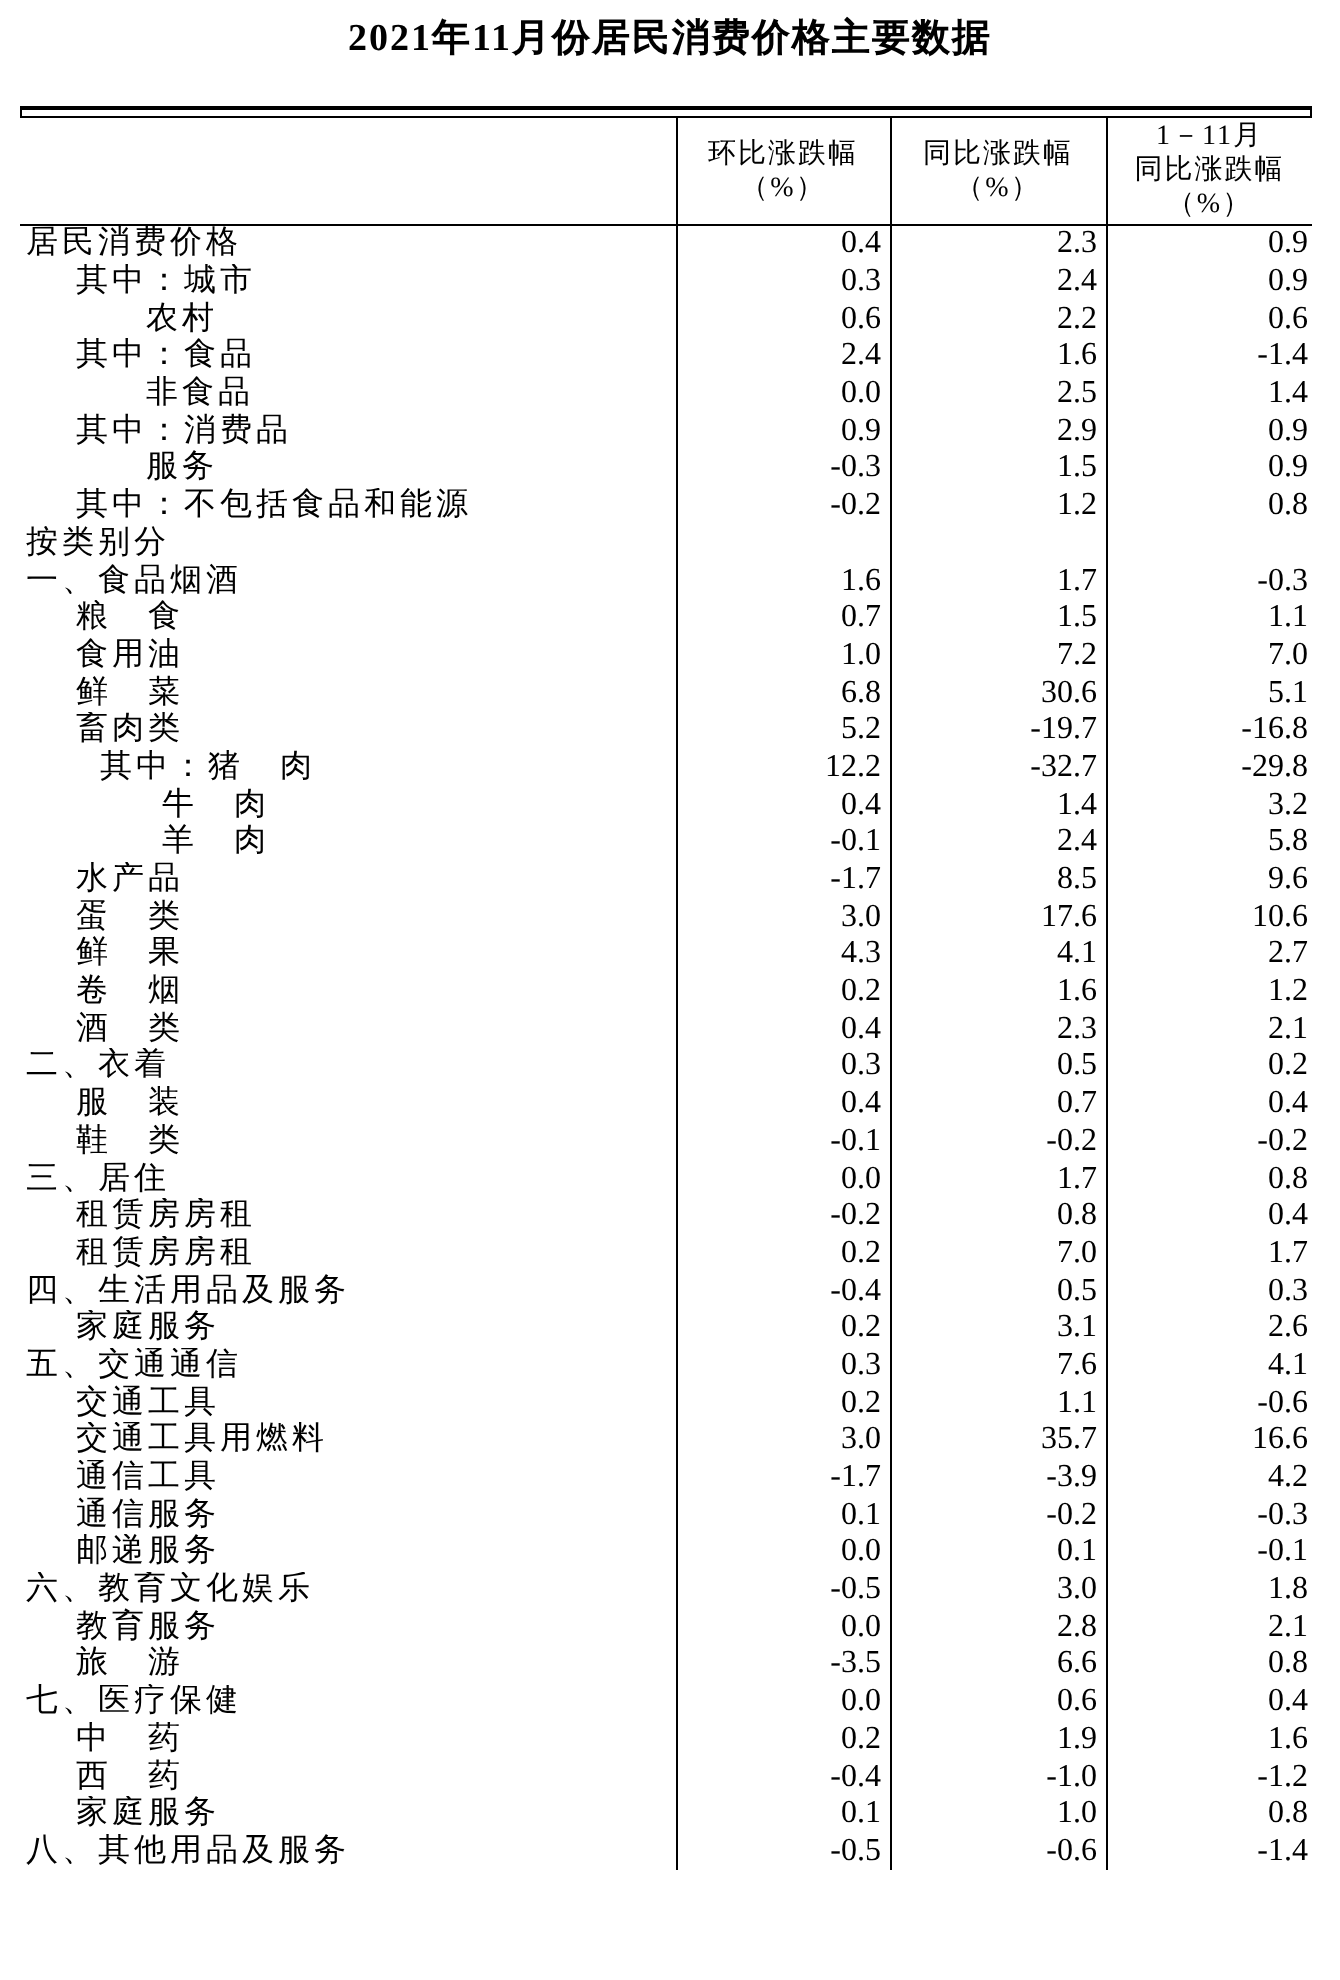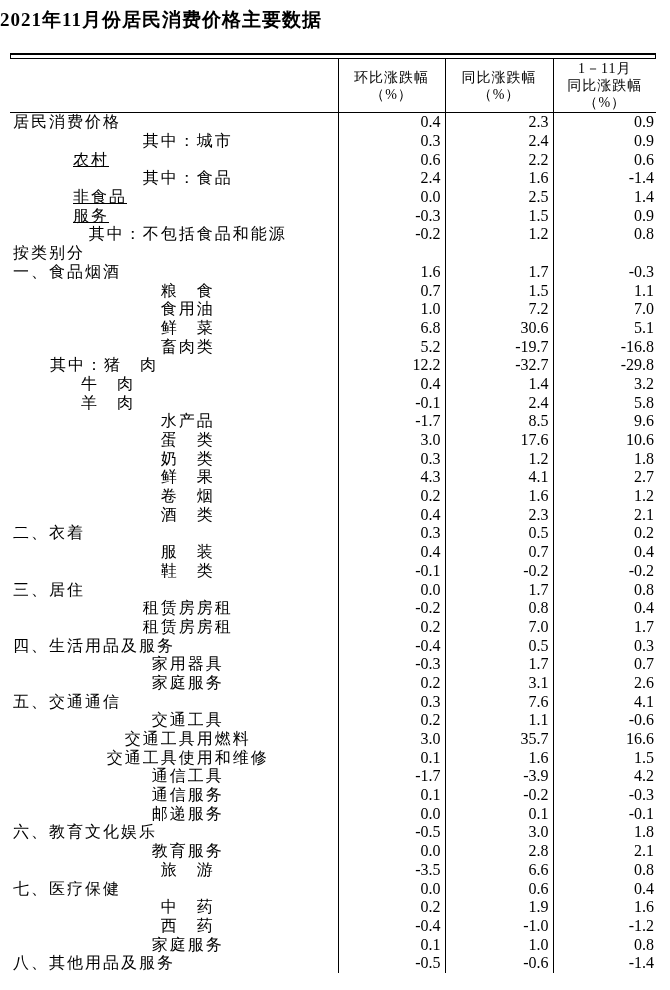--- a/index.html
+++ b/index.html
@@ -9,20 +9,21 @@
     color: #000000;
     font-family: "Liberation Serif", "DejaVu Serif", serif;
   }
   .page {
     width: 670px;
     height: 990px;
     background: #ffffff;
     overflow: hidden;
   }
   .title {
+    text-align: center;
     font-size: 19px;
     font-weight: bold;
     letter-spacing: 1px;
     padding-top: 9px;
     line-height: 22px;
   }
   .table-wrap {
     margin: 22px 14px 0 10px;
     width: 646px;
   }
@@ -68,23 +69,23 @@
   }
   td.label { letter-spacing: 2px; }
   td.num {
     text-align: right;
     padding-right: 4px;
     letter-spacing: 0;
   }
   td.num-last { padding-right: 2px; }
 
   .indent-0 { padding-left: 3px; margin-top: 28px; }
-  .indent-1 { padding-left: 28px; text-align: center; }
+  .indent-1 { padding-left: 28px; }
   .indent-2 { padding-left: 40px; margin-top: 37px; }
-  .indent-3 { padding-left: 63px; text-decoration: underline; }
+  .indent-3 { padding-left: 63px; }
   .indent-4 { padding-left: 71px; margin-top: 36px; }
 </style>
 </head>
 <body>
 
 <div class="page">
 
   <div class="title">2021年11月份居民消费价格主要数据</div>
 
   <div class="table-wrap">
@@ -144,20 +145,26 @@
     <td class="num num-last vline">-1.4</td>
   </tr>
 
   <tr>
     <td class="label indent-3">非食品</td>
     <td class="num vline">0.0</td>
     <td class="num vline">2.5</td>
     <td class="num num-last vline">1.4</td>
   </tr>
 
+  <tr>
+    <td class="label indent-1">其中：消费品</td>
+    <td class="num vline">0.9</td>
+    <td class="num vline">2.9</td>
+    <td class="num num-last vline">0.9</td>
+  </tr>
 
   <tr>
     <td class="label indent-3">服务</td>
     <td class="num vline">-0.3</td>
     <td class="num vline">1.5</td>
     <td class="num num-last vline">0.9</td>
   </tr>
 
   <tr>
     <td class="label indent-1">其中：不包括食品和能源</td>
@@ -236,26 +243,20 @@
     <td class="num num-last vline">9.6</td>
   </tr>
 
   <tr>
     <td class="label indent-1">蛋　类</td>
     <td class="num vline">3.0</td>
     <td class="num vline">17.6</td>
     <td class="num num-last vline">10.6</td>
   </tr>
 
-  <tr>
-    <td class="label indent-1">奶　类</td>
-    <td class="num vline">0.3</td>
-    <td class="num vline">1.2</td>
-    <td class="num num-last vline">1.8</td>
-  </tr>
 
   <tr>
     <td class="label indent-1">鲜　果</td>
     <td class="num vline">4.3</td>
     <td class="num vline">4.1</td>
     <td class="num num-last vline">2.7</td>
   </tr>
 
   <tr>
     <td class="label indent-1">卷　烟</td>
@@ -313,26 +314,20 @@
     <td class="num num-last vline">1.7</td>
   </tr>
 
   <tr>
     <td class="label indent-0">四、生活用品及服务</td>
     <td class="num vline">-0.4</td>
     <td class="num vline">0.5</td>
     <td class="num num-last vline">0.3</td>
   </tr>
 
-  <tr>
-    <td class="label indent-1">家用器具</td>
-    <td class="num vline">-0.3</td>
-    <td class="num vline">1.7</td>
-    <td class="num num-last vline">0.7</td>
-  </tr>
 
   <tr>
     <td class="label indent-1">家庭服务</td>
     <td class="num vline">0.2</td>
     <td class="num vline">3.1</td>
     <td class="num num-last vline">2.6</td>
   </tr>
 
   <tr>
     <td class="label indent-0">五、交通通信</td>
@@ -348,26 +343,20 @@
     <td class="num num-last vline">-0.6</td>
   </tr>
 
   <tr>
     <td class="label indent-1">交通工具用燃料</td>
     <td class="num vline">3.0</td>
     <td class="num vline">35.7</td>
     <td class="num num-last vline">16.6</td>
   </tr>
 
-  <tr>
-    <td class="label indent-1">交通工具使用和维修</td>
-    <td class="num vline">0.1</td>
-    <td class="num vline">1.6</td>
-    <td class="num num-last vline">1.5</td>
-  </tr>
 
   <tr>
     <td class="label indent-1">通信工具</td>
     <td class="num vline">-1.7</td>
     <td class="num vline">-3.9</td>
     <td class="num num-last vline">4.2</td>
   </tr>
 
   <tr>
     <td class="label indent-1">通信服务</td>

